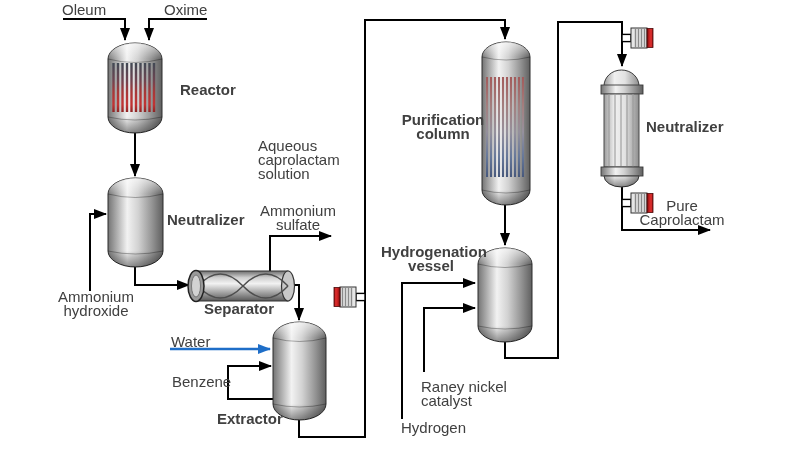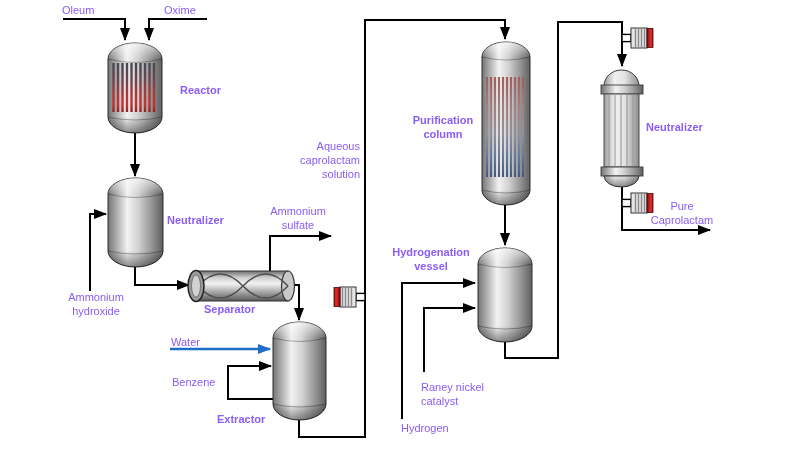--- a/index.html
+++ b/index.html
@@ -2,26 +2,26 @@
 <html><head>
 <meta charset="utf-8">
 <style>
   html,body { margin:0; padding:0; background:#fff; }
   .stage {
     position:relative; width:800px; height:450px; background:#ffffff;
     font-family:"Liberation Sans", sans-serif; overflow:hidden;
   }
   .stage svg { position:absolute; left:0; top:0; }
   .lbl {
-    position:absolute; font-size:11px; line-height:14px; color:#8b5cf6;
+    position:absolute; font-size:15px; line-height:14px; color:#404040;
     white-space:pre-line;
   }
   .bold { font-weight:bold; }
   .center { text-align:center; }
-  .right { text-align:right; }
+  .right { }
 </style>
 </head>
 <body>
 
 <div class="stage">
 
 <svg width="800" height="450" viewBox="0 0 800 450">
   <defs>
     <marker id="arr" markerUnits="userSpaceOnUse" markerWidth="13" markerHeight="10" refX="12" refY="5" orient="auto">
       <path d="M0,0 L13,5 L0,10 Z" fill="#000"></path>

